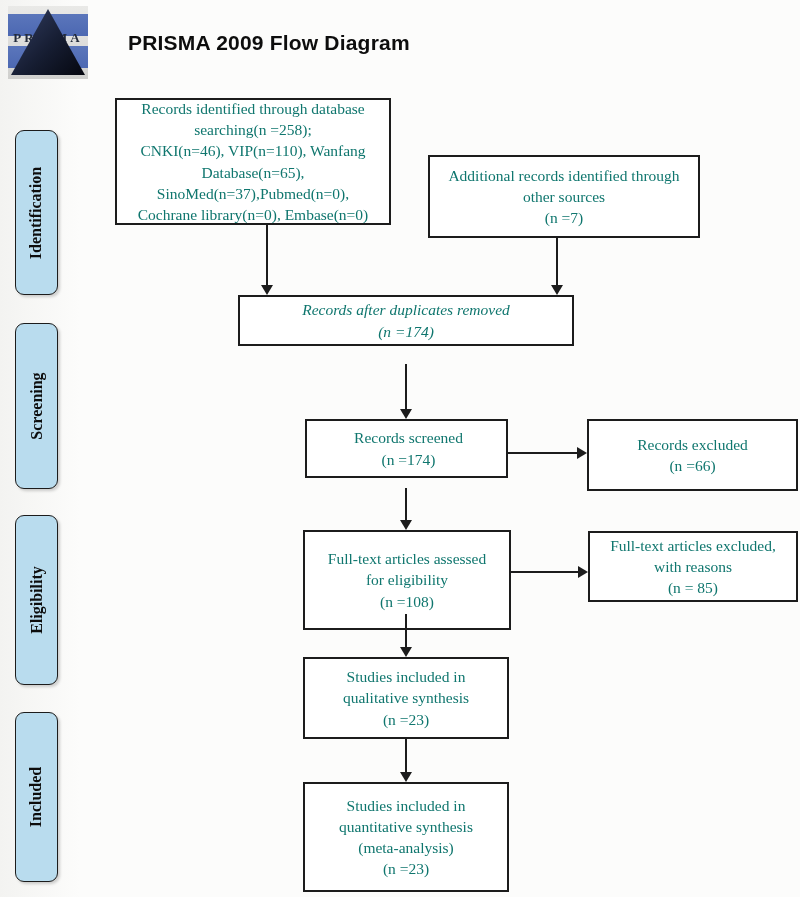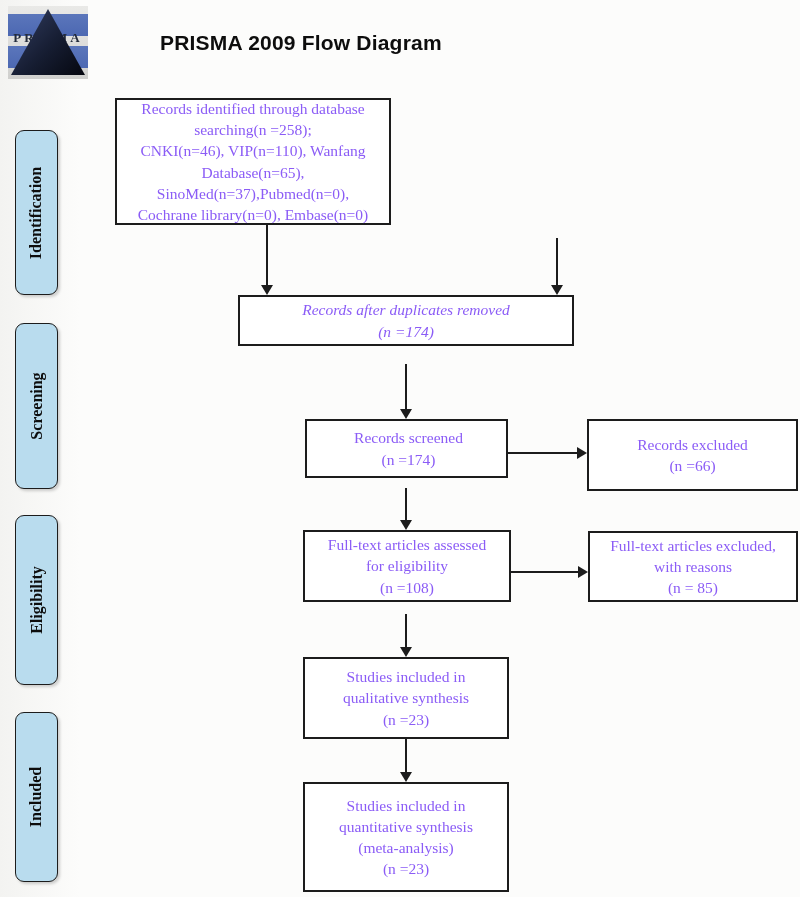--- a/index.html
+++ b/index.html
@@ -34,21 +34,20 @@
     clip-path:polygon(50% 0,100% 100%,0 100%);
     background:linear-gradient(135deg,#333f63 0%,var(--logo-pyramid) 55%,#05070f 100%);
   }
 
   
   .title{
     position:absolute;left:128px;top:31px;
     font-family:"Liberation Sans", sans-serif;
     font-weight:700;font-size:21px;color:#0d0d0d;letter-spacing:.2px;
     white-space:nowrap;
-    margin-left:32px;
   }
 
   
   .stage{
     position:absolute;left:15px;width:41px;
     background:var(--stage-fill);
     border:1.5px solid var(--line-color);
     border-radius:9px;
     box-shadow:2px 2px 3px rgba(0,0,0,.18);
     display:flex;align-items:center;justify-content:center;
@@ -63,30 +62,30 @@
   .stage.eligibility{top:515px;height:168px;}
   .stage.included{top:712px;height:168px;}
 
   
   .fbox{
     position:absolute;
     background:var(--box-bg);
     border:2px solid var(--line-color);
     display:flex;align-items:center;justify-content:center;
     text-align:center;
-    font-size:15.5px;line-height:1.36;color:#8b5cf6;
+    font-size:15.5px;line-height:1.36;color:#0f766e;
     white-space:pre-line;
     padding:2px 4px;box-sizing:border-box;
   }
   .b-identified{left:115px;top:98px;width:276px;height:127px;}
   .b-additional{left:428px;top:155px;width:272px;height:83px;}
   .b-dedup{left:238px;top:295px;width:336px;height:51px;font-style:italic;}
   .b-screened{left:305px;top:419px;width:203px;height:59px;padding-left:8px;}
   .b-excluded{left:587px;top:419px;width:211px;height:72px;}
-  .b-fulltext{left:303px;top:530px;width:208px;height:72px;}
+  .b-fulltext{left:303px;top:530px;width:208px;height:100px;}
   .b-ft-excluded{left:588px;top:531px;width:210px;height:71px;}
   .b-qualitative{left:303px;top:657px;width:206px;height:82px;}
   .b-quantitative{left:303px;top:782px;width:206px;height:110px;}
 
   
   .vline{position:absolute;width:2px;background:var(--line-color);}
   .hline{position:absolute;height:2px;background:var(--line-color);}
   .head-down{
     position:absolute;width:0;height:0;
     border-left:6px solid transparent;border-right:6px solid transparent;
@@ -124,20 +123,23 @@
   <div class="stage included">
     <span>Included</span>
   </div>
 
   <div class="fbox b-identified">Records identified through database
 searching(n =258);
 CNKI(n=46), VIP(n=110), Wanfang
 Database(n=65),
 SinoMed(n=37),Pubmed(n=0),
 Cochrane library(n=0), Embase(n=0)</div>
+  <div class="fbox b-additional">Additional records identified through
+other sources
+(n =7)</div>
   <div class="fbox b-dedup">Records after duplicates removed
 (n =174)</div>
   <div class="fbox b-screened">Records screened
 (n =174)</div>
   <div class="fbox b-excluded">Records excluded
 (n =66)</div>
   <div class="fbox b-fulltext">Full-text articles assessed
 for eligibility
 (n =108)</div>
   <div class="fbox b-ft-excluded">Full-text articles excluded,

